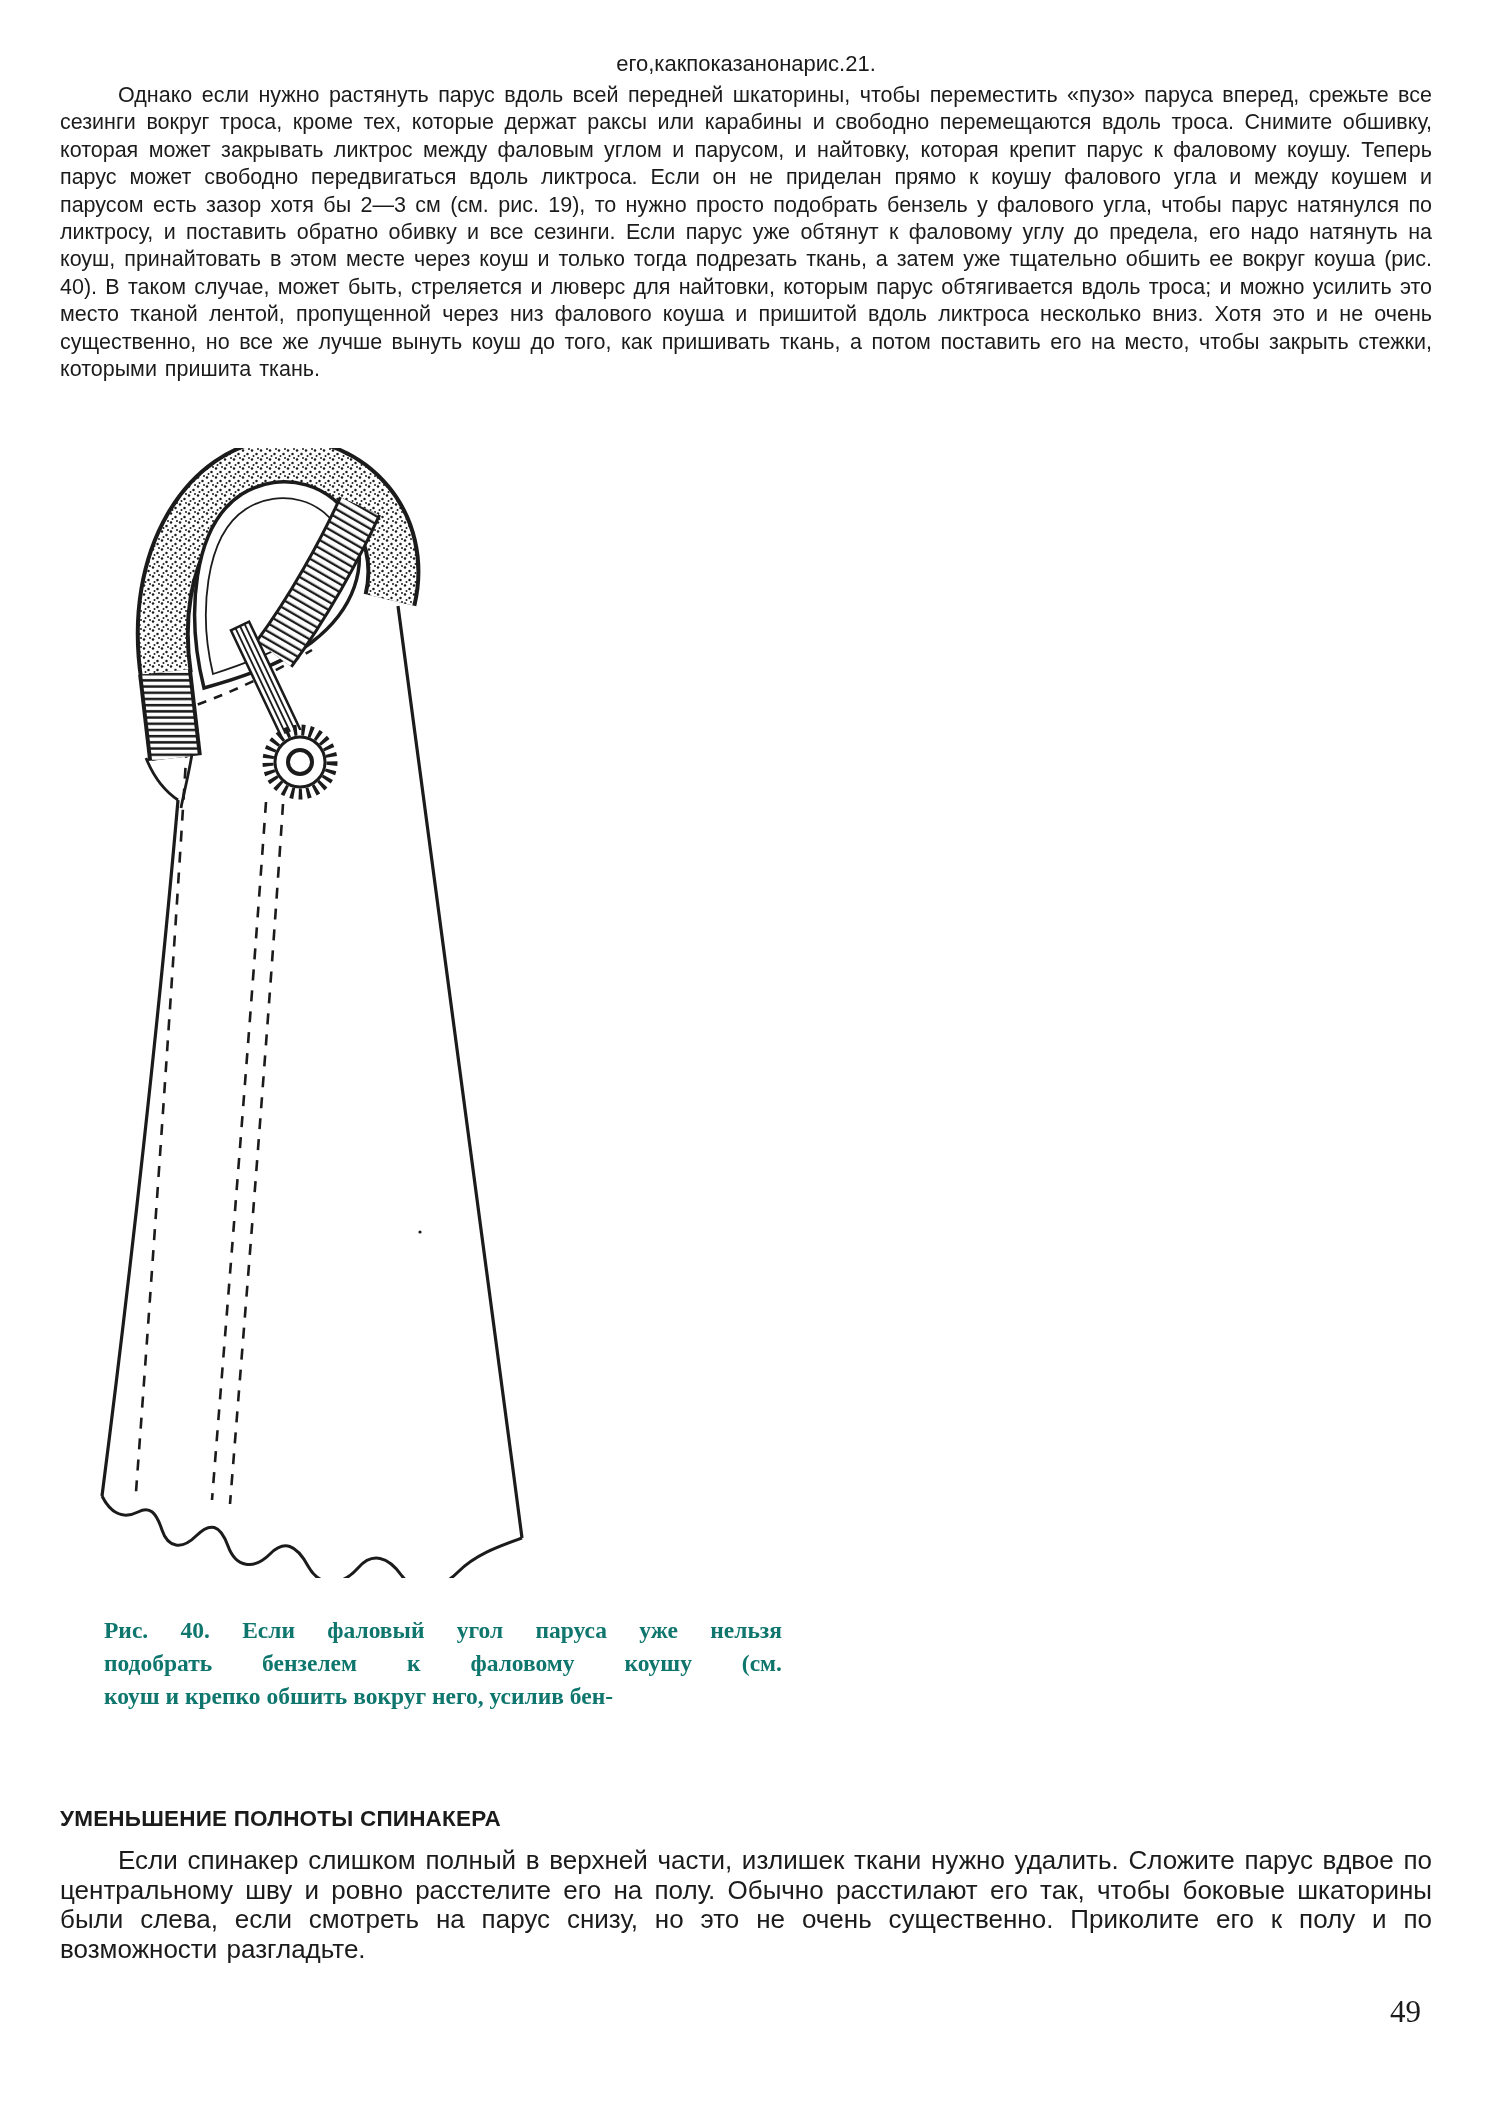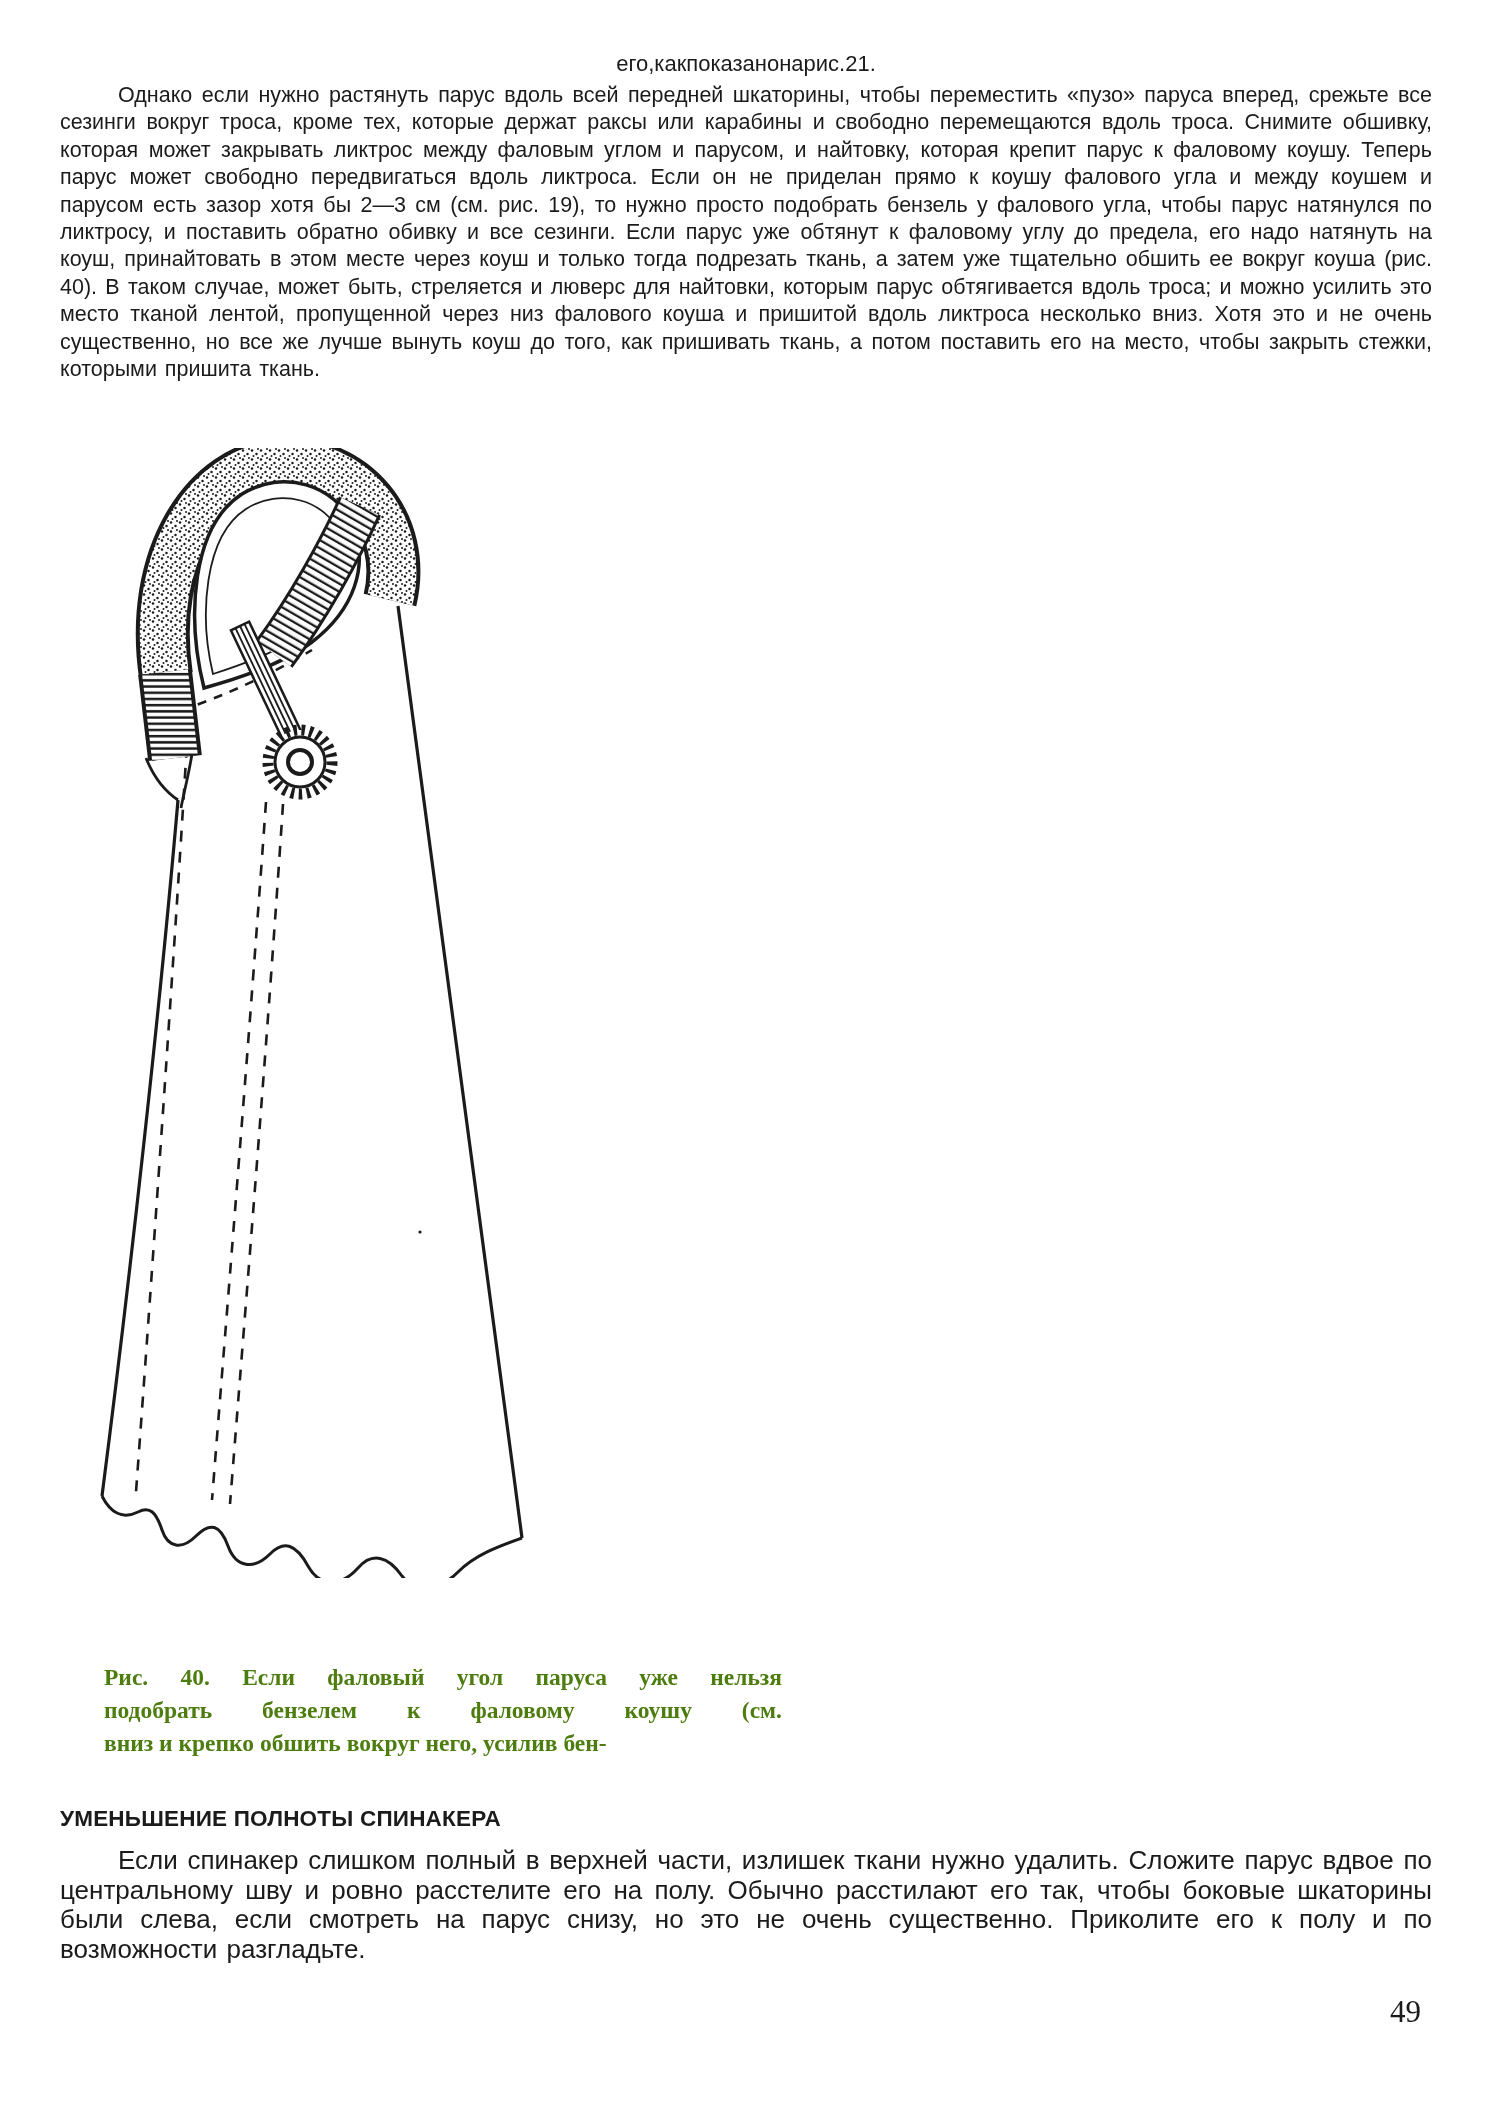--- a/index.html
+++ b/index.html
@@ -20,21 +20,21 @@
     font-size:21.5px;line-height:27.4px;text-indent:58px;
     word-spacing:2px;
   }
   .para1{top:82px;}
   .para2{top:1846px;font-size:26px;line-height:29.5px;}
   
   .figure{left:88px;top:448px;width:500px;height:1130px;}
   .caption{
     left:104px;top:1614px;width:678px;
     font-family:"Liberation Serif",serif;font-weight:bold;
-    font-size:23.5px;line-height:33px;color:#4d7c0f;margin-top:47px;
+    font-size:23.5px;line-height:33px;color:#0f766e;
   }
   .caption .cap-line{text-align:justify;text-align-last:justify;}
   .caption .cap-line:last-child{text-align-last:left;}
   .section-heading{
     left:60px;top:1806px;font-size:22.5px;font-weight:bold;letter-spacing:.2px;text-align:center;
   }
   .page-number{
     left:1390px;top:1994px;font-family:"Liberation Serif",serif;font-size:31px;
   }
   svg .ln{stroke:#1b1b1b;fill:none;}
@@ -122,20 +122,20 @@
   <g>
     <circle cx="212" cy="314" r="32" fill="#ffffff" stroke="#1b1b1b" stroke-width="11" stroke-dasharray="3.5 4.5"></circle>
     <circle cx="212" cy="314" r="25" fill="#ffffff" stroke="#1b1b1b" stroke-width="3"></circle>
     <circle cx="212" cy="314" r="12" fill="#ffffff" stroke="#1b1b1b" stroke-width="4"></circle>
   </g>
 </svg>
 
 <div class="abs caption">
   <div class="cap-line">Рис. 40. Если фаловый угол паруса уже нельзя</div>
   <div class="cap-line">подобрать бензелем к фаловому коушу (см.</div>
-  <div class="cap-line">вниз и крепко обшить вокруг него, усилив бен-</div>
+  <div class="cap-line">коуш и крепко обшить вокруг него, усилив бен-</div>
 </div>
 
 <div class="abs section-heading">УМЕНЬШЕНИЕ ПОЛНОТЫ СПИНАКЕРА</div>
 
 <div class="abs para para2">Если спинакер слишком полный в верхней части, излишек ткани нужно удалить. Сложите парус вдвое по центральному шву и ровно расстелите его на полу. Обычно расстилают его так, чтобы боковые шкаторины были слева, если смотреть на парус снизу, но это не очень существенно. Приколите его к полу и по возможности разгладьте.</div>
 
 <div class="abs page-number">49</div>
 
 </body></html>

